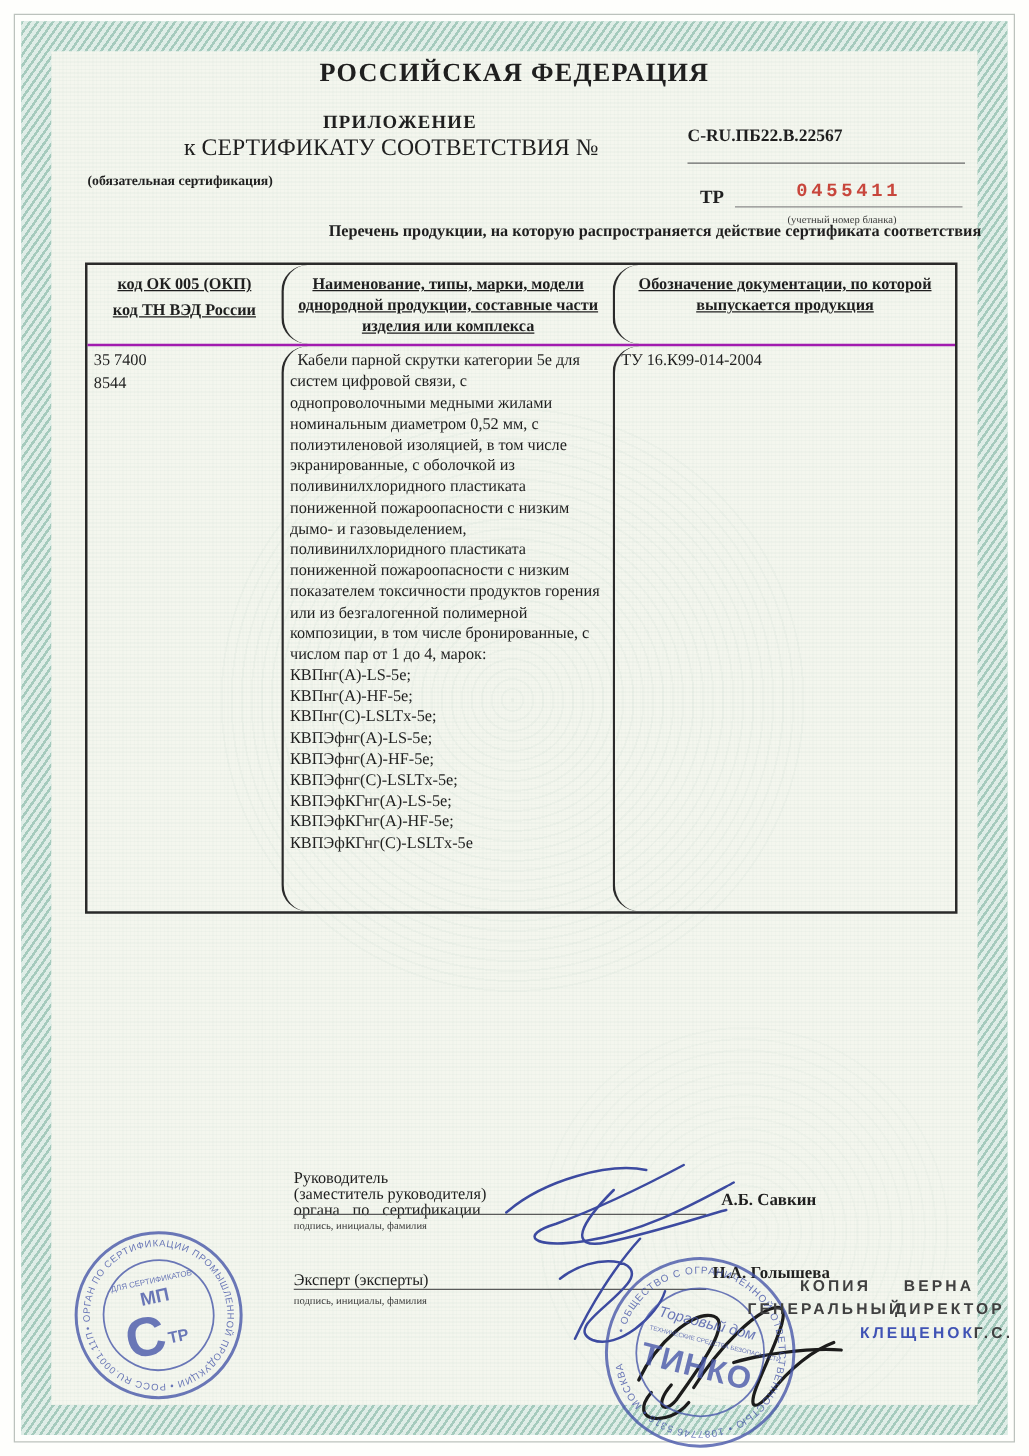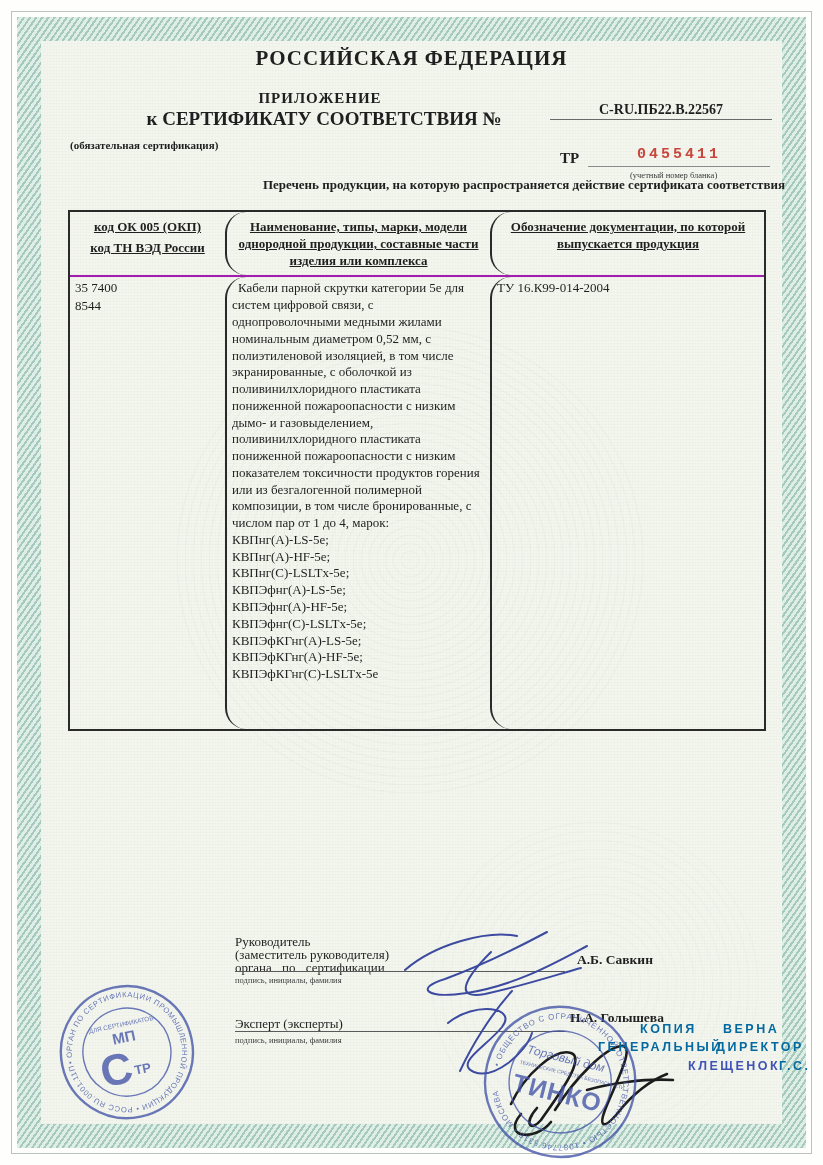--- a/index.html
+++ b/index.html
@@ -14,24 +14,24 @@
                          repeating-linear-gradient(90deg, rgba(186,208,198,0.07) 0 1px, transparent 1px 3px);}
   .watermark{position:absolute;left:170px;top:320px;width:480px;height:480px;border-radius:50%;pointer-events:none;
         background:repeating-radial-gradient(circle, rgba(150,182,170,0.12) 0 1.5px, transparent 1.5px 8px);opacity:.55;}
   .watermark2{position:absolute;left:430px;top:820px;width:330px;height:330px;border-radius:50%;pointer-events:none;
         background:repeating-radial-gradient(circle, rgba(150,182,170,0.10) 0 1.5px, transparent 1.5px 9px);opacity:.5;}
   .content{position:absolute;inset:0;z-index:2;}
 
   .abs{position:absolute;}
   .country{top:46px;left:0;width:823px;text-align:center;font-size:21px;font-weight:700;letter-spacing:1px;}
   .doc-type{top:90px;left:70px;width:500px;text-align:center;font-size:15px;font-weight:700;letter-spacing:1px;}
-  .doc-title{top:108px;left:74px;width:500px;text-align:center;font-size:19px;font-weight:700;}
+  .doc-title{top:108px;left:63px;width:500px;text-align:center;font-size:19px;font-weight:400;}
   .cert-kind{top:139px;left:70px;width:500px;font-size:11px;font-weight:700;}
-  .cert-number{top:102px;left:550px;width:222px;text-align:center;font-size:14px;font-weight:700;
-        border-bottom:1.5px solid #6a6a6a;padding-bottom:1px;}
+  .cert-number{top:102px;left:550px;width:222px;font-size:14px;font-weight:700;
+        border-bottom:1.5px solid #6a6a6a;padding-bottom:12px;}
   .tr-label{top:150px;left:560px;font-size:15px;font-weight:700;}
   .serial-wrap{top:144px;left:588px;width:182px;text-align:center;border-bottom:1px solid #8a8a8a;padding-bottom:3px;}
   .serial{font-family:"Liberation Mono",monospace;font-size:15px;font-weight:700;letter-spacing:3px;color:#c8463c;}
   .serial-caption{top:170px;left:630px;font-size:8.5px;color:#3a3a3a;}
   .subtitle{top:177px;left:42px;width:743px;text-align:right;font-size:13px;font-weight:700;}
 
   .cert-table{position:absolute;left:68px;top:210px;width:694px;border:2px solid #2a2a2a;}
   .trow{display:grid;grid-template-columns:155px 265px 1fr;}
   .thead{border-bottom:2px solid #a21caf;text-decoration:underline;}
   .trow > div + div{border-left:2px solid #2a2a2a;border-radius:21px;}
@@ -51,21 +51,21 @@
   .sig-line2{top:1031px;left:235px;width:330px;border-top:1px solid #5a5a5a;height:0;}
   .sig-caption2{top:1035px;left:235px;font-size:8.5px;color:#3c3c3c;}
   .sig-name2{top:1010px;left:570px;font-size:13.5px;font-weight:600;}
 
   .seal{opacity:.78;}
   .seal text, .seal textPath{font-family:"Liberation Sans",sans-serif;fill:#4454a8;}
   .seal-left{top:980px;left:55px;transform:rotate(-12deg);}
   .seal-center{top:1000px;left:478px;transform:rotate(14deg);}
 
   .copy-word{font-family:"Liberation Sans",sans-serif;font-weight:700;font-size:12.5px;letter-spacing:2.5px;}
-  .c-red{color:#0369a1;}
+  .c-red{color:#404040;}
   .c-blue{color:#4053b5;}
 
   .sig-svg path{fill:none;stroke-linecap:round;}
   .pen-blue path{stroke:#3c4aa0;stroke-width:2;}
   .pen-black path{stroke:#1c1c1c;stroke-width:2.6;}
 </style>
 </head>
 <body>
 
 <div class="page">

